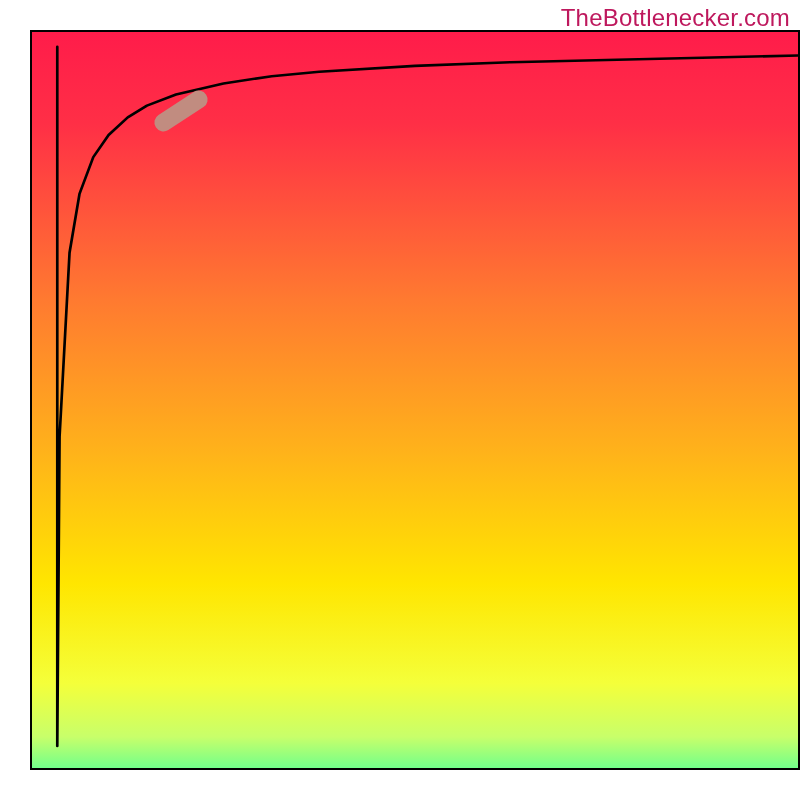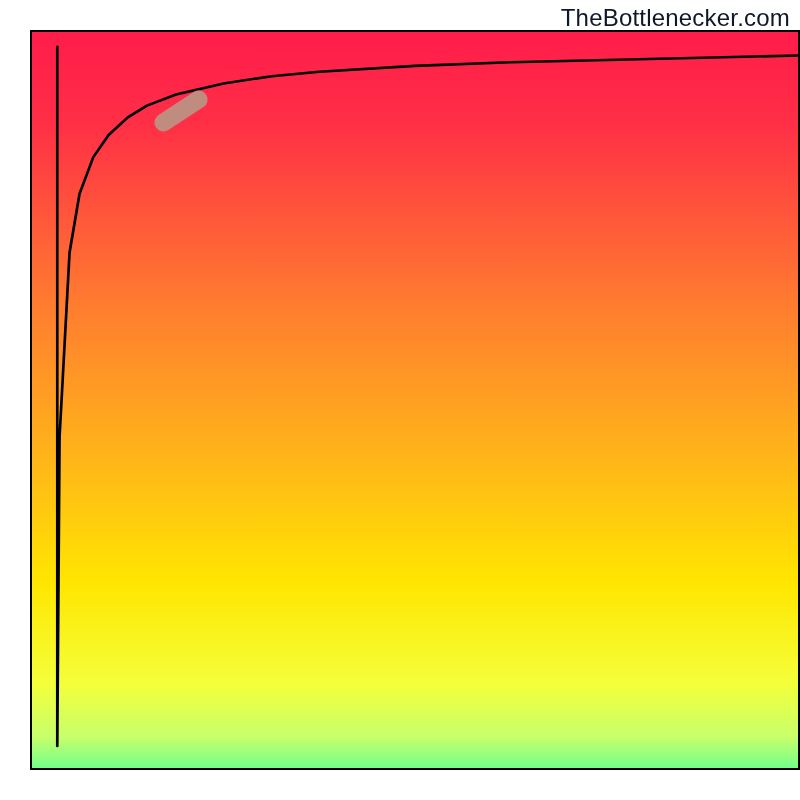--- a/index.html
+++ b/index.html
@@ -12,21 +12,21 @@
     height: 800px;
     background: #ffffff;
     font-family: Arial, Helvetica, sans-serif;
     position: relative;
     overflow: hidden;
   }
   .watermark {
     position: absolute;
     top: 4px;
     right: 10px;
-    color: #0f172a;
+    color: #be185d;
     font-size: 24px;
     font-weight: normal;
     z-index: 10;
     letter-spacing: 0.2px;
   }
   .chart-frame {
     position: absolute;
     top: 30px;
     left: 30px;
     right: 0;

